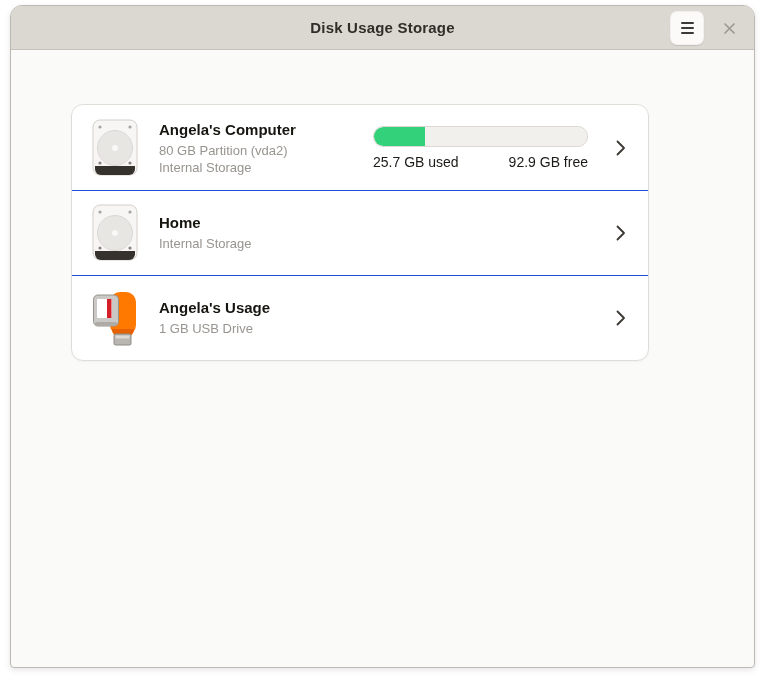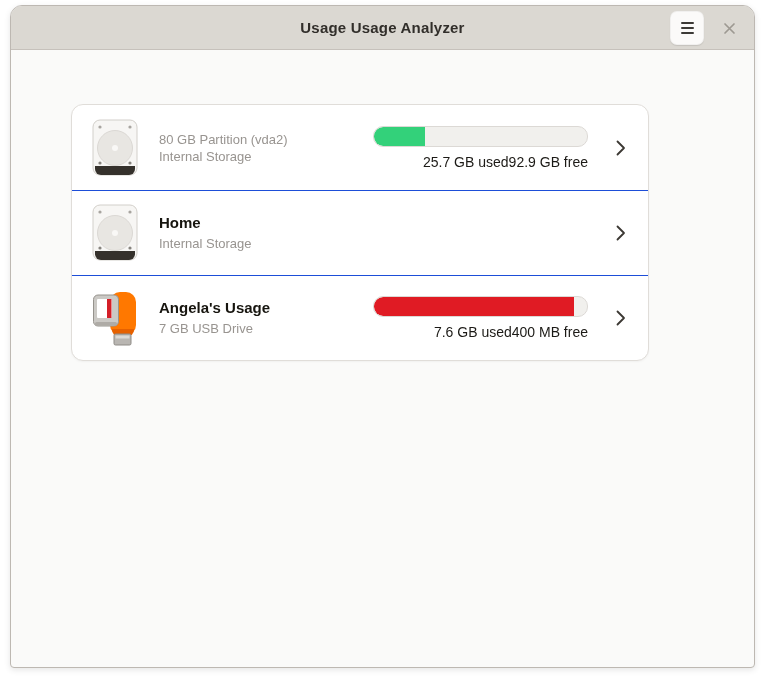--- a/index.html
+++ b/index.html
@@ -52,21 +52,21 @@
               width:205px; }
   .dev-name { font-size:15px; font-weight:bold; color:#17150f; margin-bottom:4px; }
   .dev-sub  { font-size:13px; color:#989490; line-height:17px; }
   .dev-gauge { position:absolute; left:301px; top:50%; transform:translateY(-50%);
                width:215px; }
   .trough {
     width:215px; height:21px; background:#f1f0ed;
     border:1px solid #dcd9d5; border-radius:10px; overflow:hidden;
   }
   .fill { height:100%; border-radius:9px 0 0 9px; }
-  .gauge-labels { display:flex; justify-content:flex-end; margin-top:7px;
+  .gauge-labels { display:flex; justify-content:space-between; margin-top:7px;
                   font-size:14px; color:#1c1a16; }
   .chevron { position:absolute; right:22px; top:50%; transform:translateY(-50%); }
 </style>
 </head>
 <body>
 
 <svg width="0" height="0" style="position:absolute" aria-hidden="true">
   <defs>
     <g id="hdd-icon">
       <rect x="1" y="1" width="44" height="55" rx="7" fill="#f7f6f4" stroke="#d2cfca" stroke-width="1"></rect>
@@ -90,21 +90,21 @@
     </g>
     <g id="chev-icon">
       <path d="M1.5 1.5 L8 8 L1.5 14.5" fill="none" stroke="#3b3833" stroke-width="1.8" stroke-linecap="round" stroke-linejoin="round"></path>
     </g>
   </defs>
 </svg>
 
 <div class="window">
 
   <div class="headerbar">
-    <div class="title">Usage Usage Analyzer</div>
+    <div class="title">Disk Usage Storage</div>
     <div class="header-controls">
       <button class="menu-btn">
         <span class="hamburger">
             <i></i>
             <i></i>
             <i></i>
           </span>
       </button>
       <button class="close-btn">
         <svg width="13" height="13" viewBox="0 0 13 13">
@@ -114,20 +114,21 @@
     </div>
   </div>
 
   <div class="device-card">
 
     <div class="device-row">
       <svg class="dev-icon" viewBox="0 0 46 58">
           <use href="#hdd-icon"></use>
         </svg>
       <div class="dev-text">
+        <div class="dev-name">Angela's Computer</div>
         <div class="dev-sub">80 GB Partition (vda2)</div>
         <div class="dev-sub">Internal Storage</div>
       </div>
       <div class="dev-gauge">
         <div class="trough">
           <div class="fill" style="width: 24%; background: rgb(51, 209, 122);"></div>
         </div>
         <div class="gauge-labels">
           <span>25.7 GB used</span>
           <span>92.9 GB free</span>
@@ -150,31 +151,22 @@
           <use href="#chev-icon"></use>
         </svg>
     </div>
 
     <div class="device-row">
       <svg class="dev-icon" viewBox="0 0 46 58">
           <use href="#usb-icon"></use>
         </svg>
       <div class="dev-text">
         <div class="dev-name">Angela's Usage</div>
-        <div class="dev-sub">7 GB USB Drive</div>
+        <div class="dev-sub">1 GB USB Drive</div>
         <div class="dev-sub"></div>
-      </div>
-      <div class="dev-gauge">
-        <div class="trough">
-          <div class="fill" style="width: 94%; background: rgb(224, 27, 36);"></div>
-        </div>
-        <div class="gauge-labels">
-          <span>7.6 GB used</span>
-          <span>400 MB free</span>
-        </div>
       </div>
       <svg class="chevron" width="10" height="16" viewBox="0 0 10 16">
           <use href="#chev-icon"></use>
         </svg>
     </div>
 
   </div>
 </div>
 
 </body></html>

